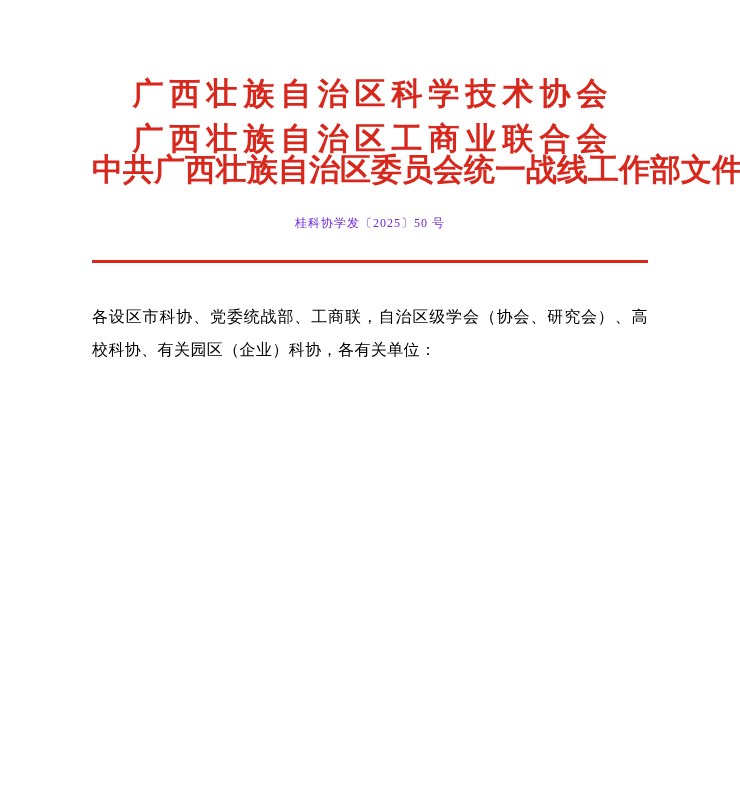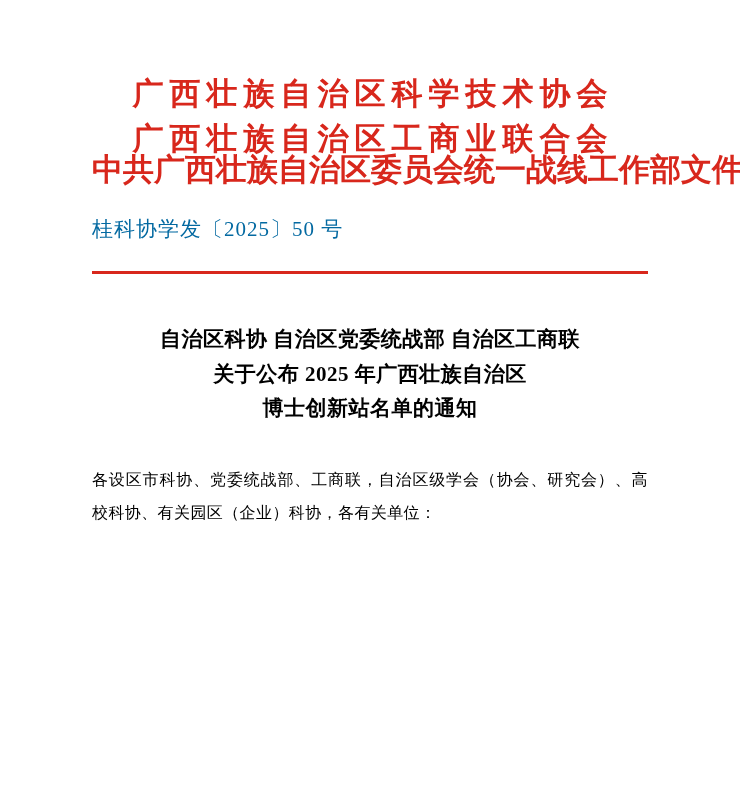--- a/index.html
+++ b/index.html
@@ -43,22 +43,23 @@
     letter-spacing: 0px;
     margin-bottom: 14px;
   }
   .lh-line-3 {
     font-size: 31px;
     letter-spacing: 6px;
     margin-bottom: 0px;
     padding-left: 6px;
   }
   .doc-number {
-    font-size: 21px;
-    color: #0369a1;
+    text-align: center;
+    font-size: 12px;
+    color: #6d28d9;
     letter-spacing: 1px;
     margin-top: 30px;
   }
   .red-rule {
     margin-top: 28px;
     height: 3px;
     background: #d8271c;
     width: 556px;
     margin-left: auto;
     margin-right: auto;
@@ -102,23 +103,18 @@
   <div class="letterhead">
     <div class="lh-line lh-line-1">广西壮族自治区科学技术协会</div>
     <div class="lh-line lh-line-3">广西壮族自治区工商业联合会</div>
     <div class="lh-line lh-line-2">中共广西壮族自治区委员会统一战线工作部文件</div>
   </div>
 
   <div class="doc-number">桂科协学发〔2025〕50 号</div>
 
   <div class="red-rule"></div>
 
-  <div class="doc-title">
-    <div>自治区科协 自治区党委统战部 自治区工商联</div>
-    <div>关于公布 2025 年广西壮族自治区</div>
-    <div>博士创新站名单的通知</div>
-  </div>
 
   <div class="body-text">
     <p class="qd">各设区市科协、党委统战部、工商联，自治区级学会（协会、研究会）、高校科协、有关园区（企业）科协，各有关单位：</p>
   </div>
 
 </div>
 
 </body></html>

